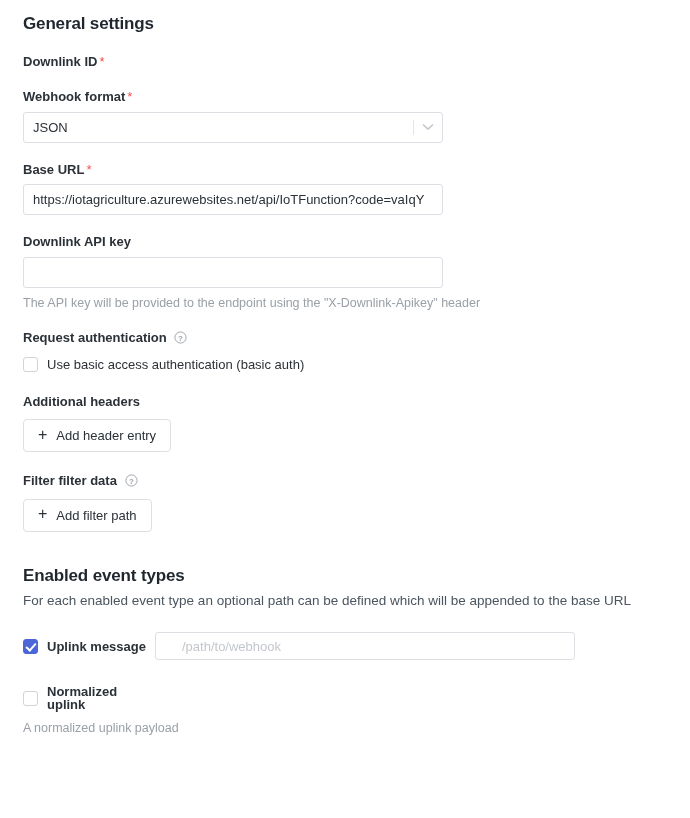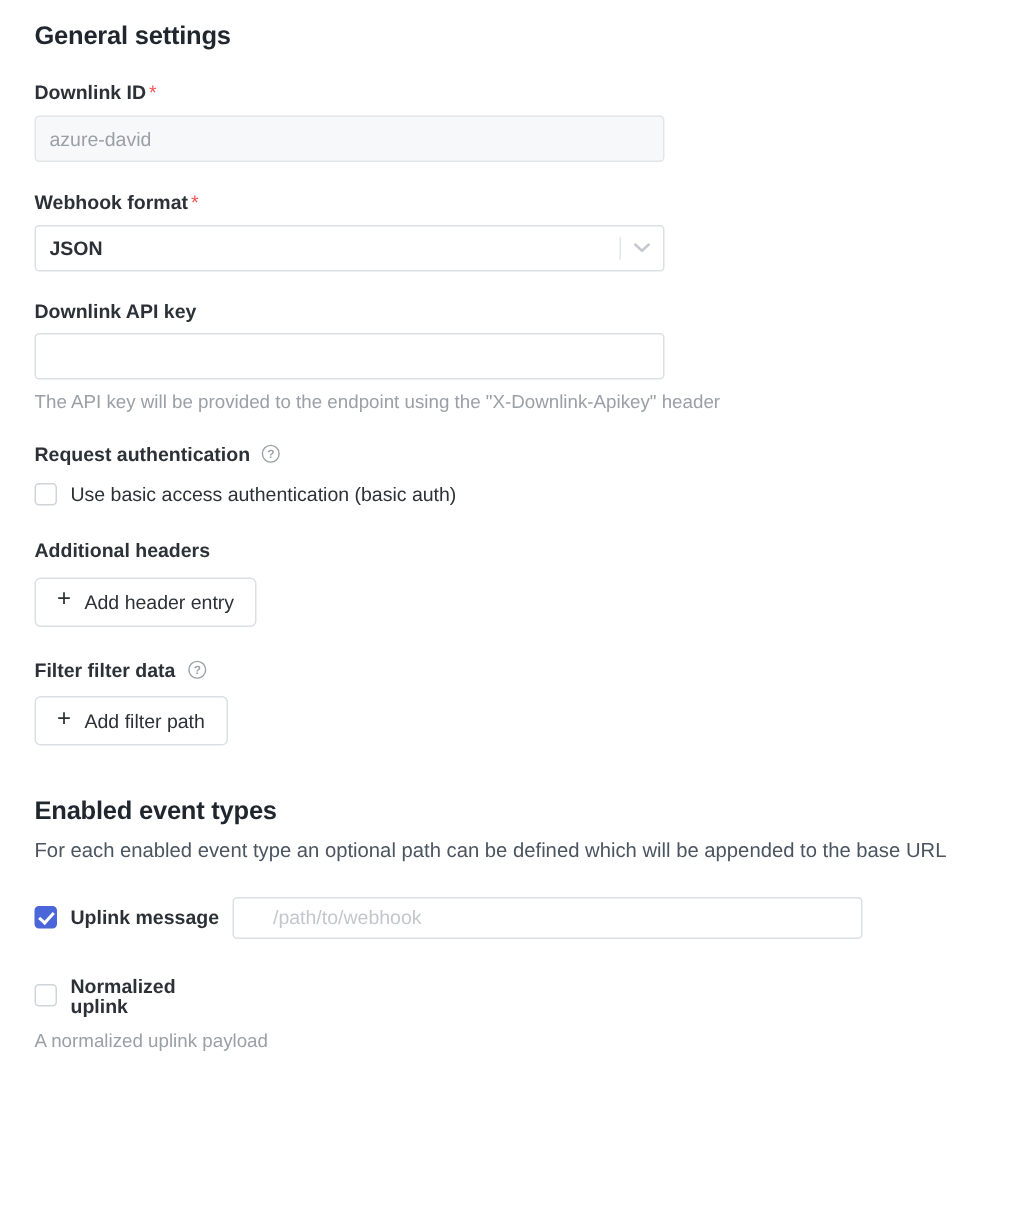--- a/index.html
+++ b/index.html
@@ -93,21 +93,21 @@
     overflow: hidden;
     white-space: nowrap;
     text-overflow: clip;
   }
 
   
   .select-wrap {
     position: relative;
     width: 420px;
   }
-  .select-wrap .input { padding-right: 44px; font-weight: bold; }
+  .select-wrap .input { padding-right: 44px; }
   .select-sep {
     position: absolute;
     right: 29px;
     top: 8px;
     width: 1px;
     height: 15px;
     background: #e2e5e8;
   }
   .select-arrow {
     position: absolute;
@@ -225,38 +225,43 @@
 <body>
 
 <div class="page">
 
   <h2 class="section-title">General settings</h2>
 
   <div class="field">
     <label class="field-label">
       <span>Downlink ID</span><span class="req">*</span>
     </label>
-    <input class="input disabled" type="text" readonly="" value="azure-david" style="">
   </div>
 
   <div class="field">
     <label class="field-label">
       <span>Webhook format</span><span class="req">*</span>
     </label>
     <div class="select-wrap">
       <input class="input" type="text" readonly="" value="JSON" style="">
       <div class="select-sep"></div>
       <span class="select-arrow">
         <svg viewBox="0 0 12 8" width="12" height="8">
           <path d="M1.5 2 L6 6.2 L10.5 2" fill="none" stroke="#c5cad0" stroke-width="1.7" stroke-linecap="round" stroke-linejoin="round"></path>
         </svg>
       </span>
     </div>
   </div>
 
+  <div class="field">
+    <label class="field-label">
+      <span>Base URL</span><span class="req">*</span>
+    </label>
+    <input class="input filled" type="text" value="https://iotagriculture.azurewebsites.net/api/IoTFunction?code=vaIqY" style="">
+  </div>
 
   <div class="field">
     <label class="field-label">Downlink API key</label>
     <input class="input" type="text" value="" style="">
     <div class="helper">The API key will be provided to the endpoint using the "X-Downlink-Apikey" header</div>
   </div>
 
   <div class="field" style="margin-bottom:22px;">
     <label class="field-label">
       <span>Request authentication</span>

